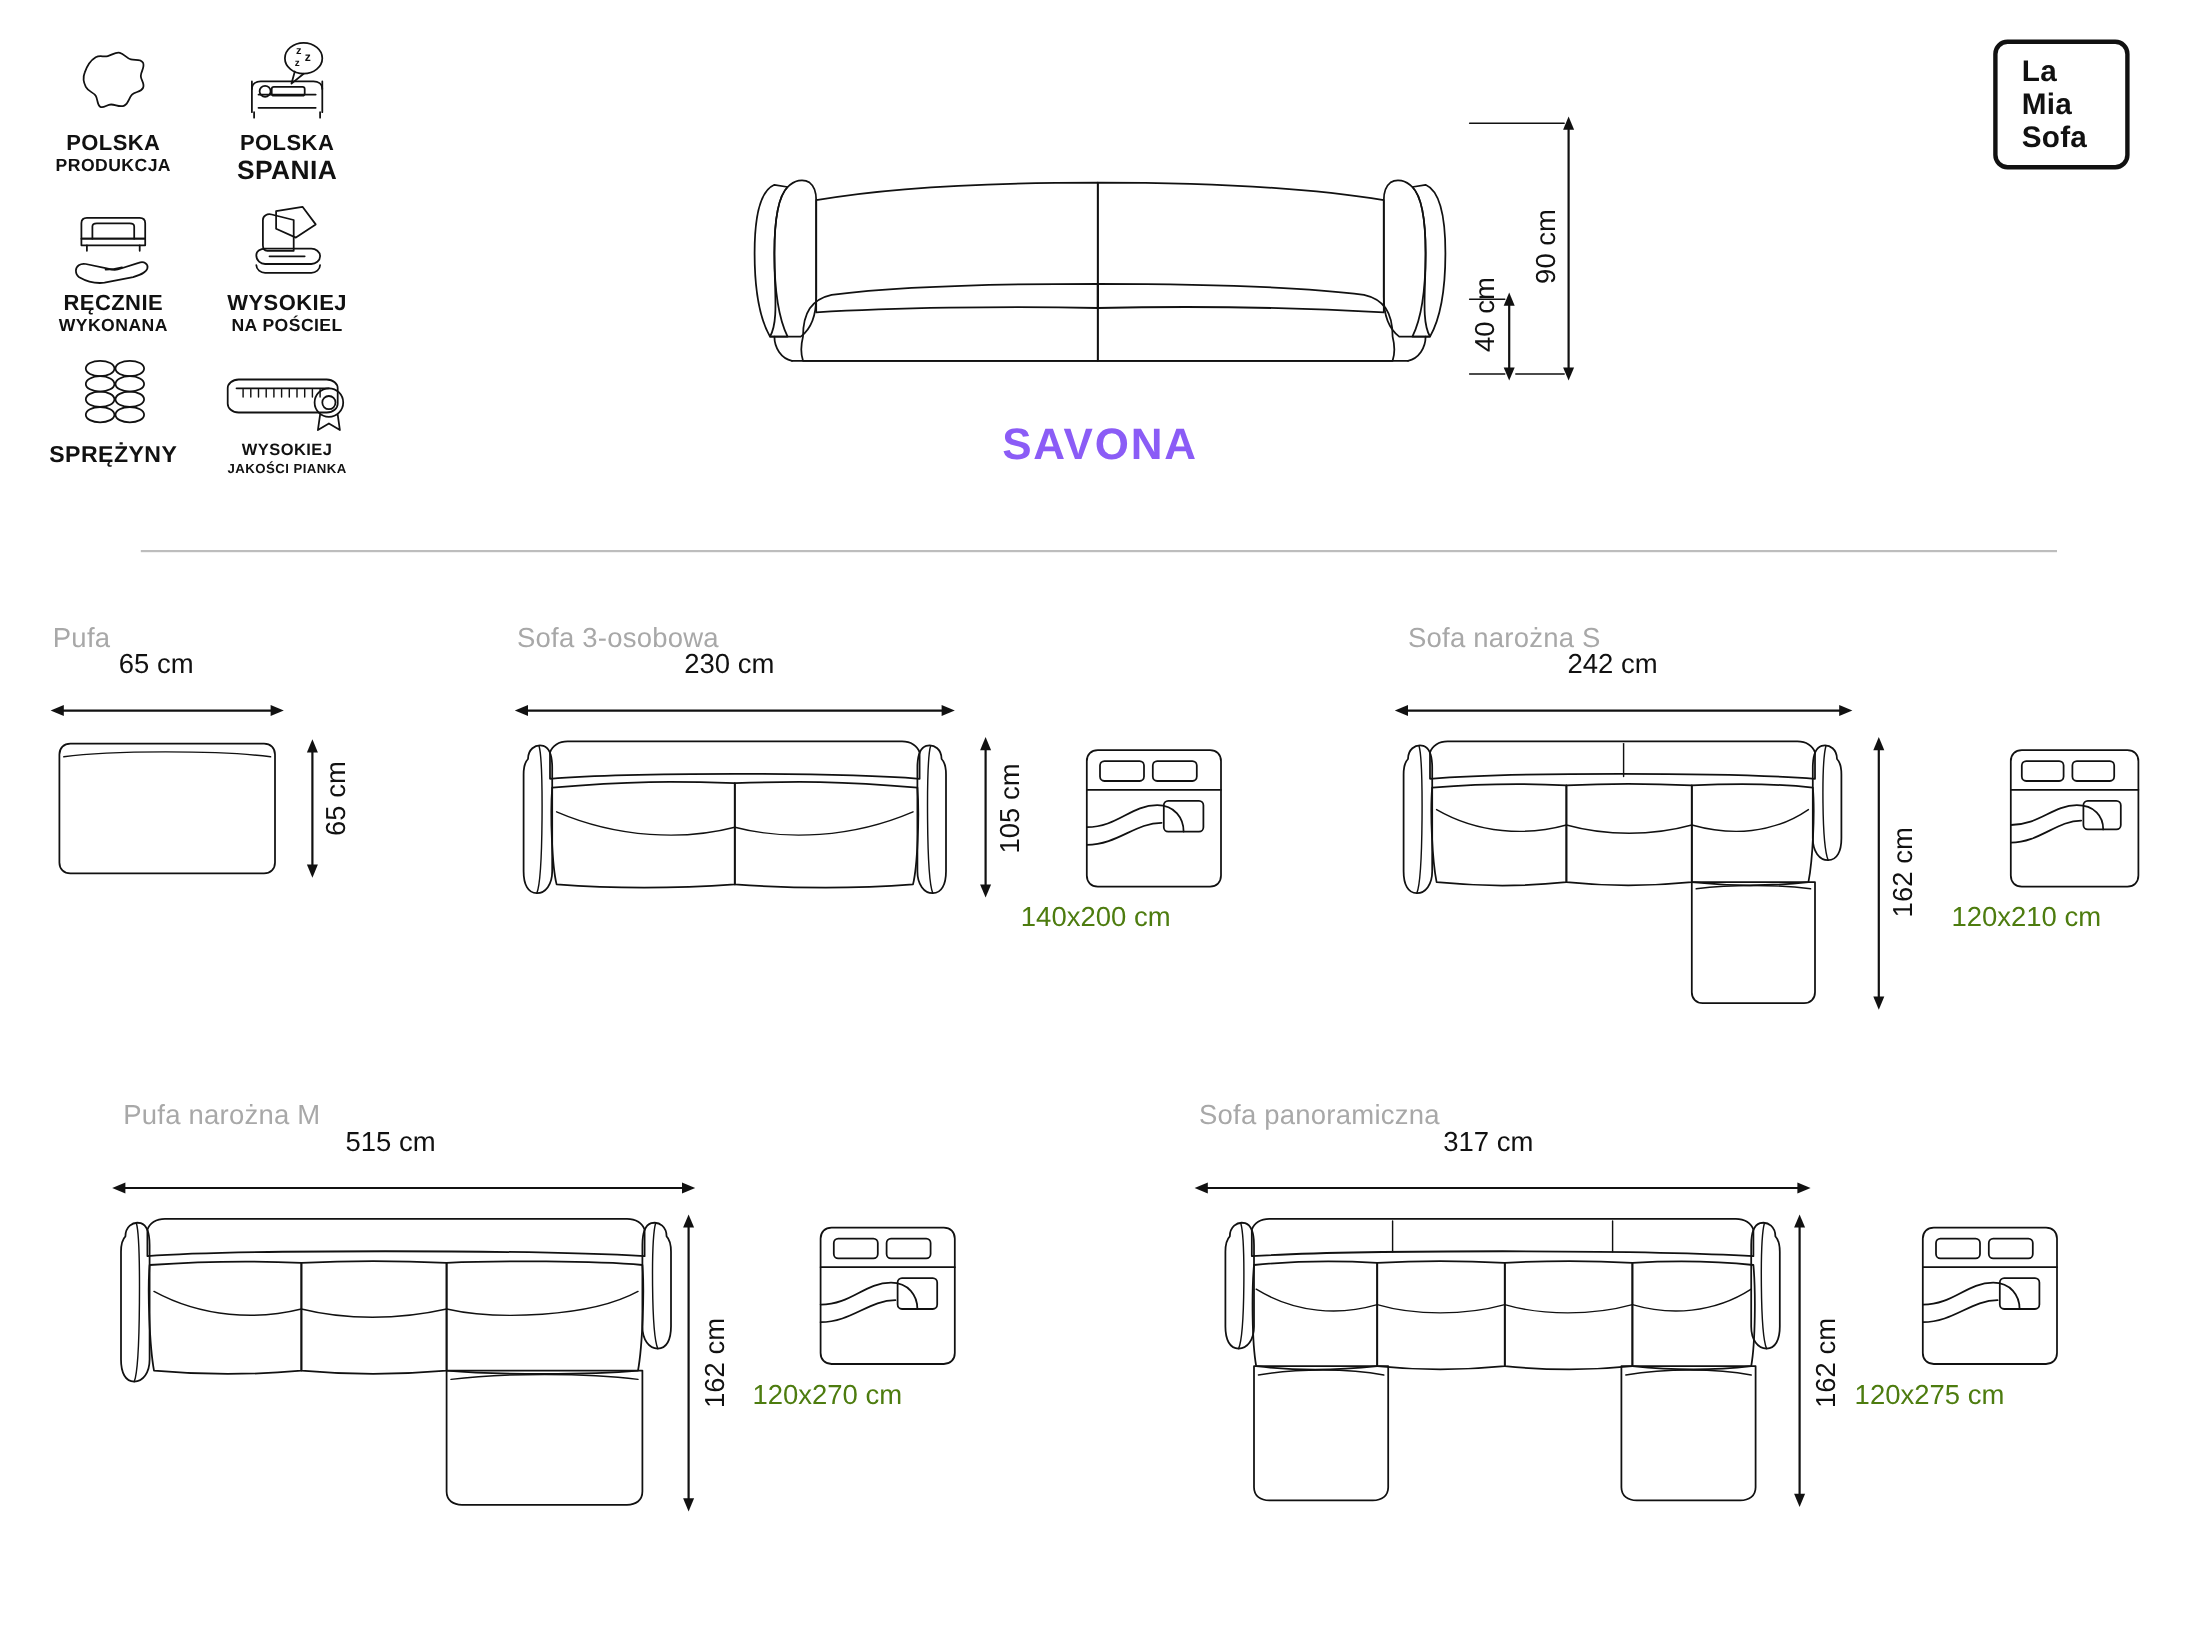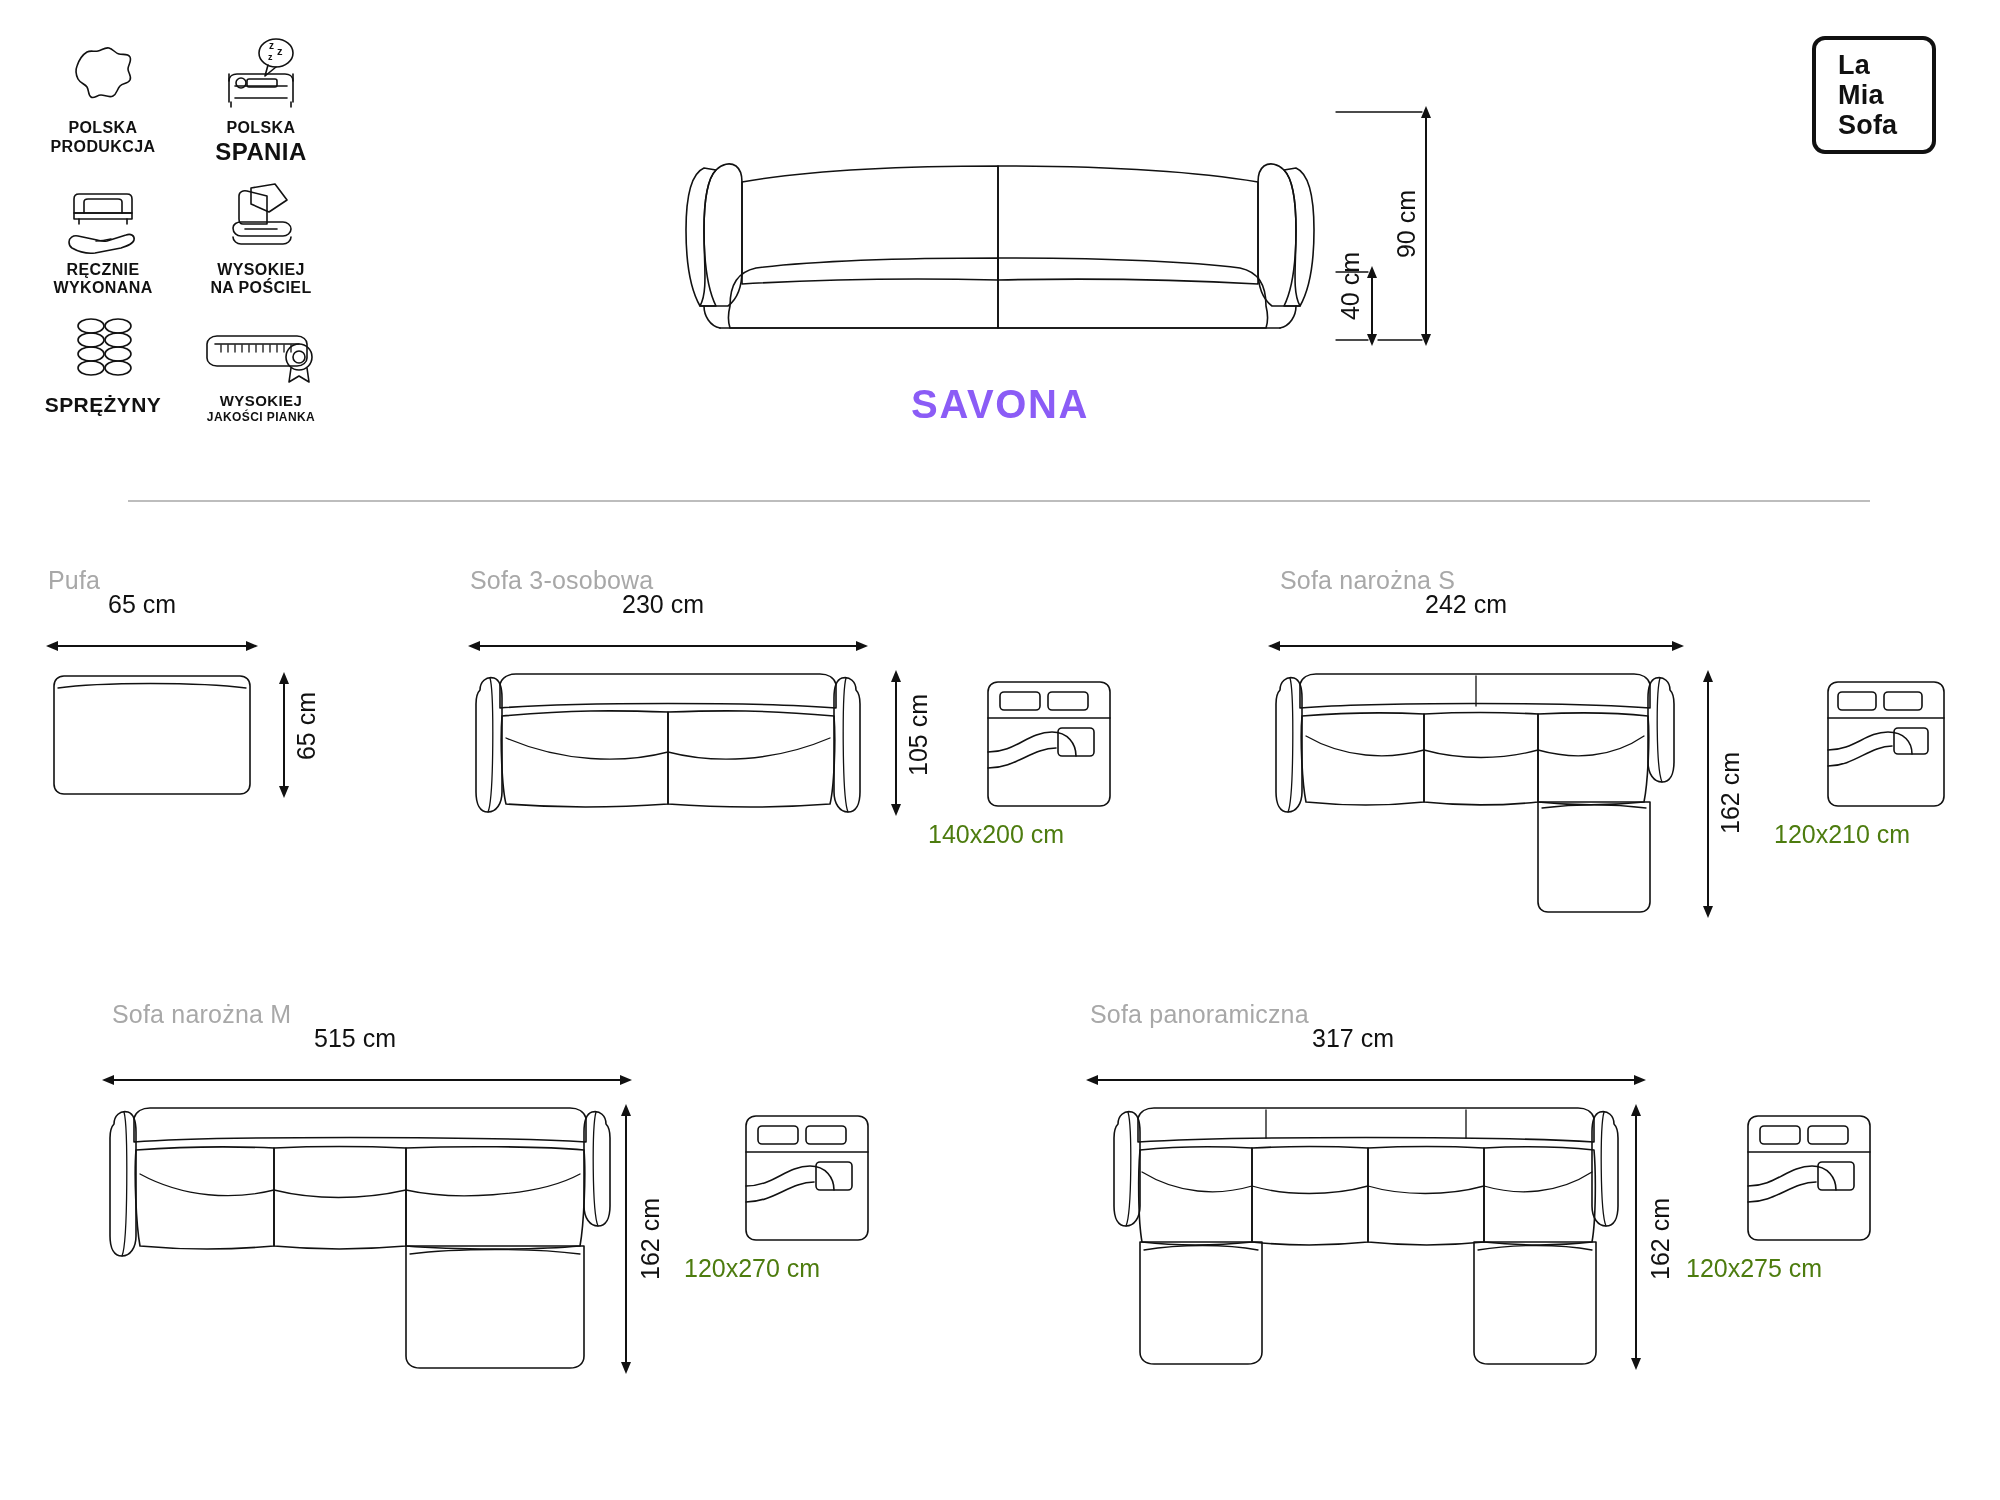--- a/index.html
+++ b/index.html
@@ -19,21 +19,21 @@
   }
   .badge-row{display:flex;gap:8px;margin-bottom:10px;}
   .badge{
     width:150px;
     display:flex;flex-direction:column;align-items:center;
     text-align:center;
   }
   .badge-ico{height:78px;display:flex;align-items:flex-end;justify-content:center;}
   .badge-ico svg{display:block;}
   .badge-l1{
-    font-size:16px;font-weight:700;letter-spacing:.4px;line-height:1.12;
+    font-size:20px;font-weight:700;letter-spacing:.4px;line-height:1.12;
     margin-top:7px;color:#111;
   }
   .badge-l2{
     font-size:16px;font-weight:700;letter-spacing:.4px;line-height:1.15;
     color:#111;margin-top:1px;
   }
   .badge.small .badge-l1{font-size:17px;}
   .badge.small .badge-l2{font-size:17px;}
   .badge.tiny .badge-l1{font-size:15px;}
   .badge.tiny .badge-l2{font-size:12px;}
@@ -387,21 +387,21 @@
       <rect class="ln" x="16" y="14" width="38" height="18" rx="4"></rect>
       <rect class="ln" x="62" y="14" width="38" height="18" rx="4"></rect>
       <rect class="ln" x="72" y="50" width="34" height="26" rx="4"></rect>
       <path class="ln" d="M6 72 C32 72 44 54 66 54 C82 54 90 64 90 76"></path>
       <path class="ln" d="M6 88 C32 88 48 68 70 68"></path>
     </svg>
     <div class="bed-label" style="position:absolute;left:-48px;top:142px;">120x210 cm</div>
   </div>
 
   <div class="variant" style="left:112px;top:1000px;">
-    <div class="v-title">Sofa narożna M</div>
+    <div class="v-title">Pufa narożna M</div>
   </div>
   <div class="variant" style="left:96px;top:1046px;">
     <svg width="560" height="370" viewBox="0 0 560 370">
       <path class="arr" d="M12 34 L530 34"></path>
       <polygon class="arrhead" points="6,34 18,29 18,39"></polygon>
       <polygon class="arrhead" points="536,34 524,29 524,39"></polygon>
 
       <path class="ln" d="M38 72 C40 66 46 62 54 62 L474 62 C482 62 488 66 490 72
                           L490 96 C390 90 112 90 38 96 Z"></path>
 

